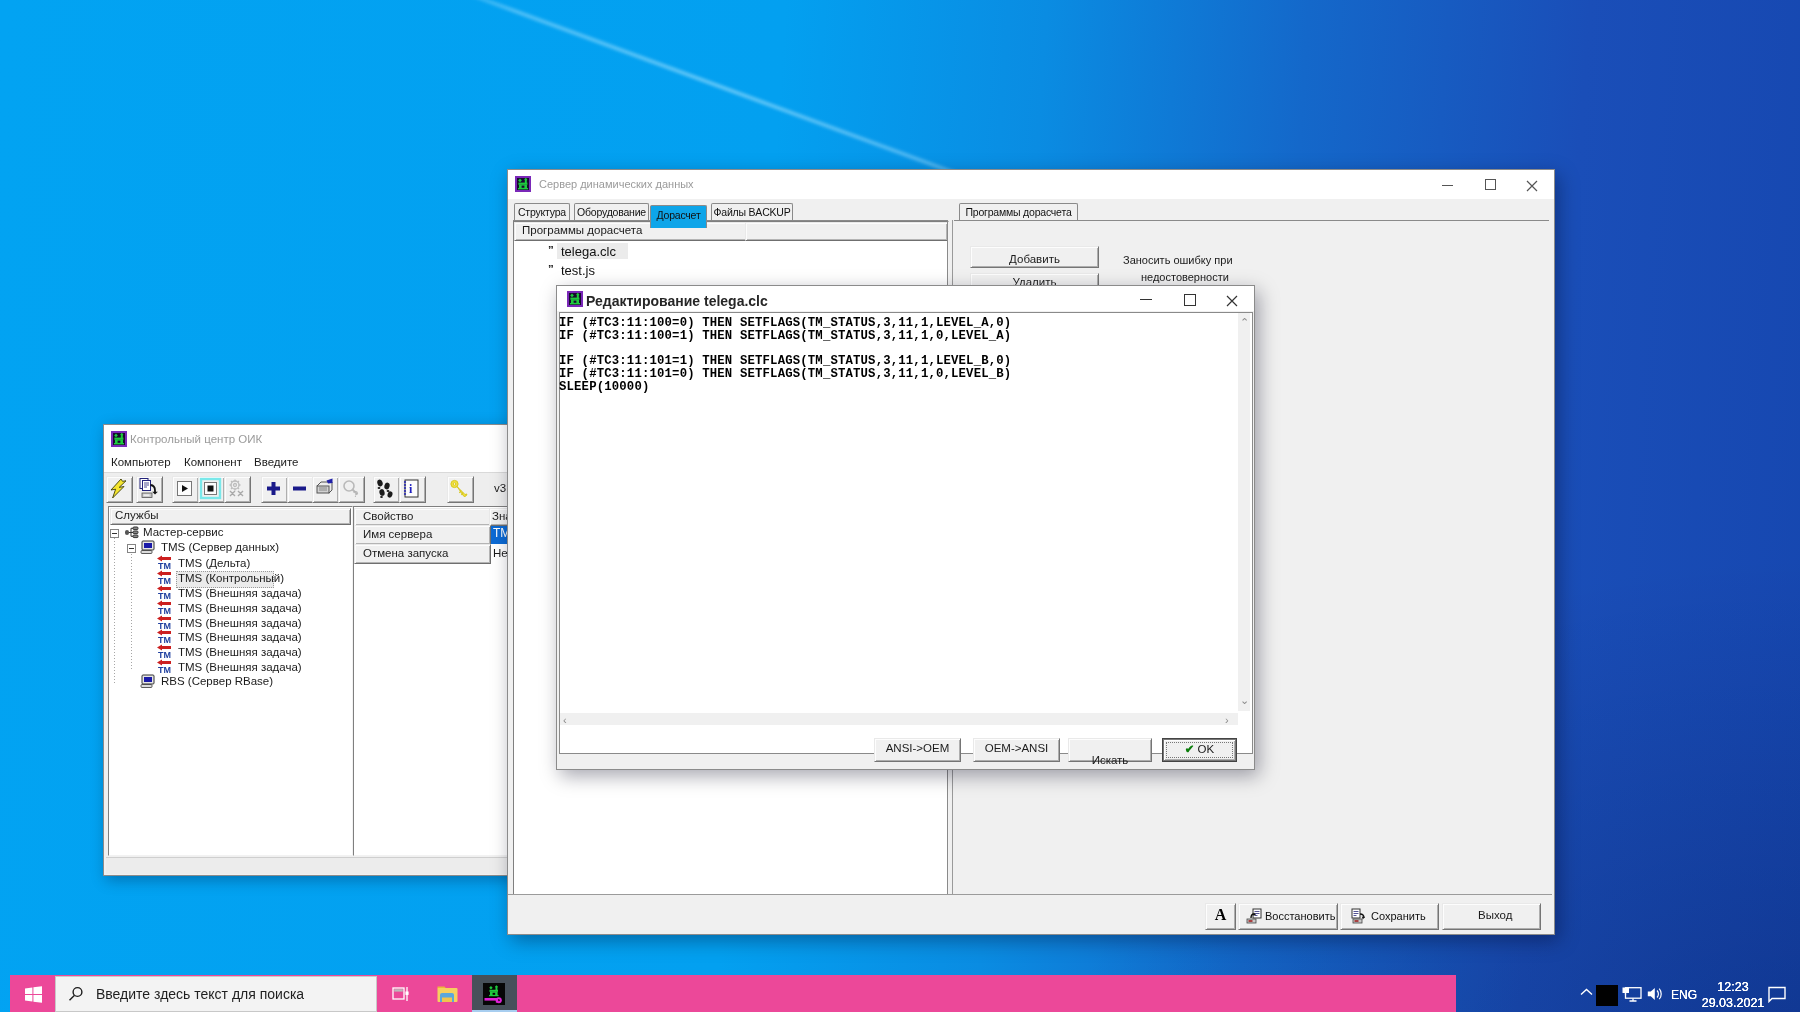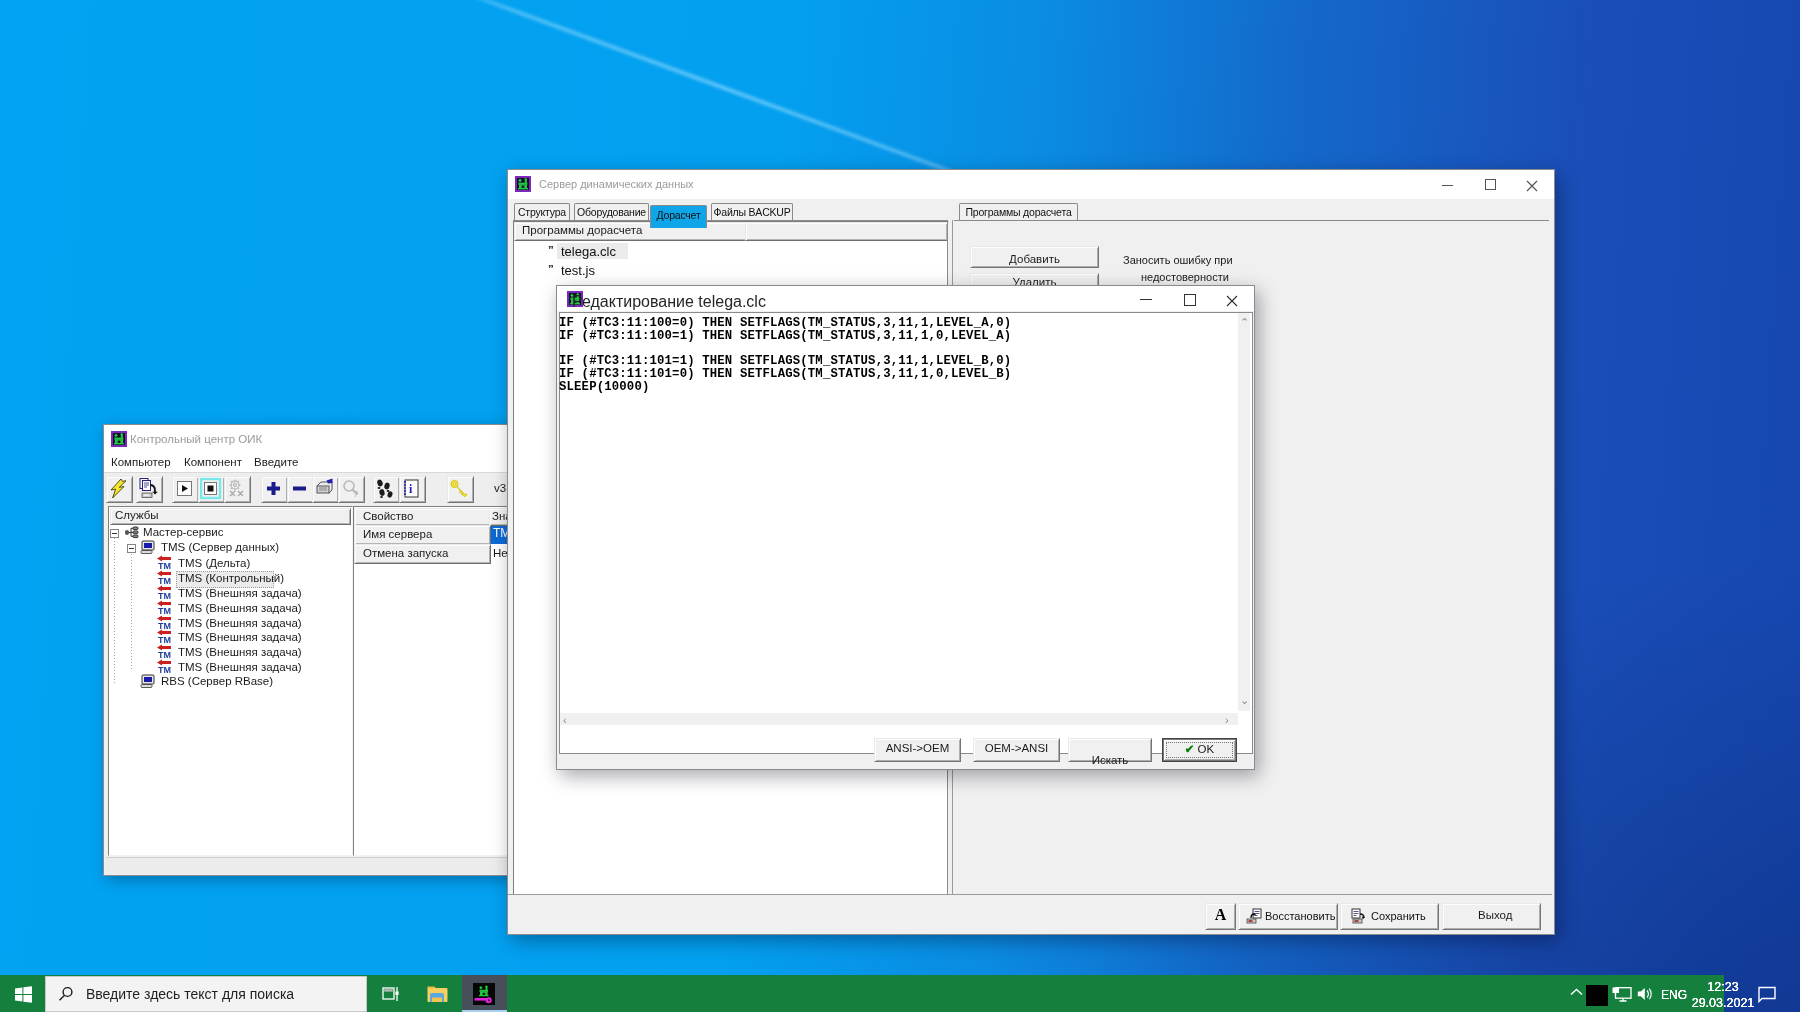--- a/index.html
+++ b/index.html
@@ -331,21 +331,21 @@
         <g fill="#1ecb3e">
           <path d="M5,2.6 L6.8,4.4 L5,6.2 L3.2,4.4 Z"></path>
           <path d="M10.8,1.8 L12.4,3.4 L10.8,5 L9.2,3.4 Z"></path>
           <rect x="9.8" y="3.4" width="2" height="4"></rect>
           <rect x="3.4" y="6.6" width="9" height="2.2"></rect>
           <rect x="4" y="8.8" width="8" height="3.6"></rect>
           <rect x="3" y="12" width="10" height="1.4"></rect>
         </g>
         <rect x="6.6" y="9.6" width="2.8" height="2.2" fill="#160b2e"></rect>
       </svg></div>
-  <div class="abs title active" style="left:15px;top:7px;font-size:16px;">Редактирование telega.clc</div>
+  <div class="abs title active" style="left:29px;top:7px;font-size:14px;font-weight:bold;">Редактирование telega.clc</div>
   <div class="abs" style="left:583px;top:13px;width:12px;height:1px;background:#333;"></div>
   <div class="abs" style="left:627px;top:8px;width:10px;height:10px;border:1px solid #333;"></div>
   <div class="abs" style="left:669px;top:7px;width:12px;height:12px;">
     <svg width="12" height="12">
         <path d="M1,1 L11,11 M11,1 L1,11" stroke="#333" stroke-width="1.2"></path>
       </svg>
   </div>
 
   <div class="abs" style="left:2px;top:26px;width:692px;height:440px;border:1px solid #8a8a8a;background:#fff;"></div>
   <div class="abs" style="left:2px;top:31px;font-family:'Liberation Mono',monospace;font-size:12.3px;line-height:12.7px;font-weight:bold;letter-spacing:0.16px;color:#000;white-space:pre;">IF (#TC3:11:100=0) THEN SETFLAGS(TM_STATUS,3,11,1,LEVEL_A,0)
@@ -371,21 +371,21 @@
     </div>
   <div class="abs btn3d" style="left:511px;top:452px;width:82px;height:22px;">
       <div class="txt" style="text-align:center;margin-top:15px;">Искать</div>
     </div>
   <div class="abs btn3d" style="left:605px;top:452px;width:73px;height:22px;border-color:#444;box-shadow:inset 0 0 0 1px #777, inset 2px 2px 0 #fdfdfd, inset -2px -2px 0 #aeaeae;">
      <div class="abs" style="left:3px;top:3px;right:3px;bottom:3px;border:1px dotted #777;"></div>
       <div class="txt" style="text-align:center;margin-top:3px;"><span style="color:#0a7d0a;font-weight:bold;">✔</span> OK</div>
     </div>
 </div>
 
-<div id="taskbar" class="abs" style="left:0;top:975px;width:1724px;height:37px;background:#15803d;transform:translateZ(0);">
+<div id="taskbar" class="abs" style="left:10px;top:975px;width:1446px;height:37px;background:#ec4899;transform:translateZ(0);">
 
   <svg class="abs" style="left:15px;top:11px;" width="17" height="17" viewBox="0 0 17 17">
     <path d="M0,2.4 L7.4,1.4 V8 H0 Z" fill="#fff"></path>
       <path d="M8.4,1.3 L17,0.2 V8 H8.4 Z" fill="#fff"></path>
     <path d="M0,9 H7.4 V15.6 L0,14.6 Z" fill="#fff"></path>
       <path d="M8.4,9 H17 V16.8 L8.4,15.7 Z" fill="#fff"></path>
   </svg>
 
   <div class="abs" style="left:45px;top:1px;width:322px;height:36px;background:#f3f3f3;border:1px solid #c8c8c8;box-sizing:border-box;"></div>
   <svg class="abs" style="left:58px;top:11px;" width="16" height="16" viewBox="0 0 16 16">

